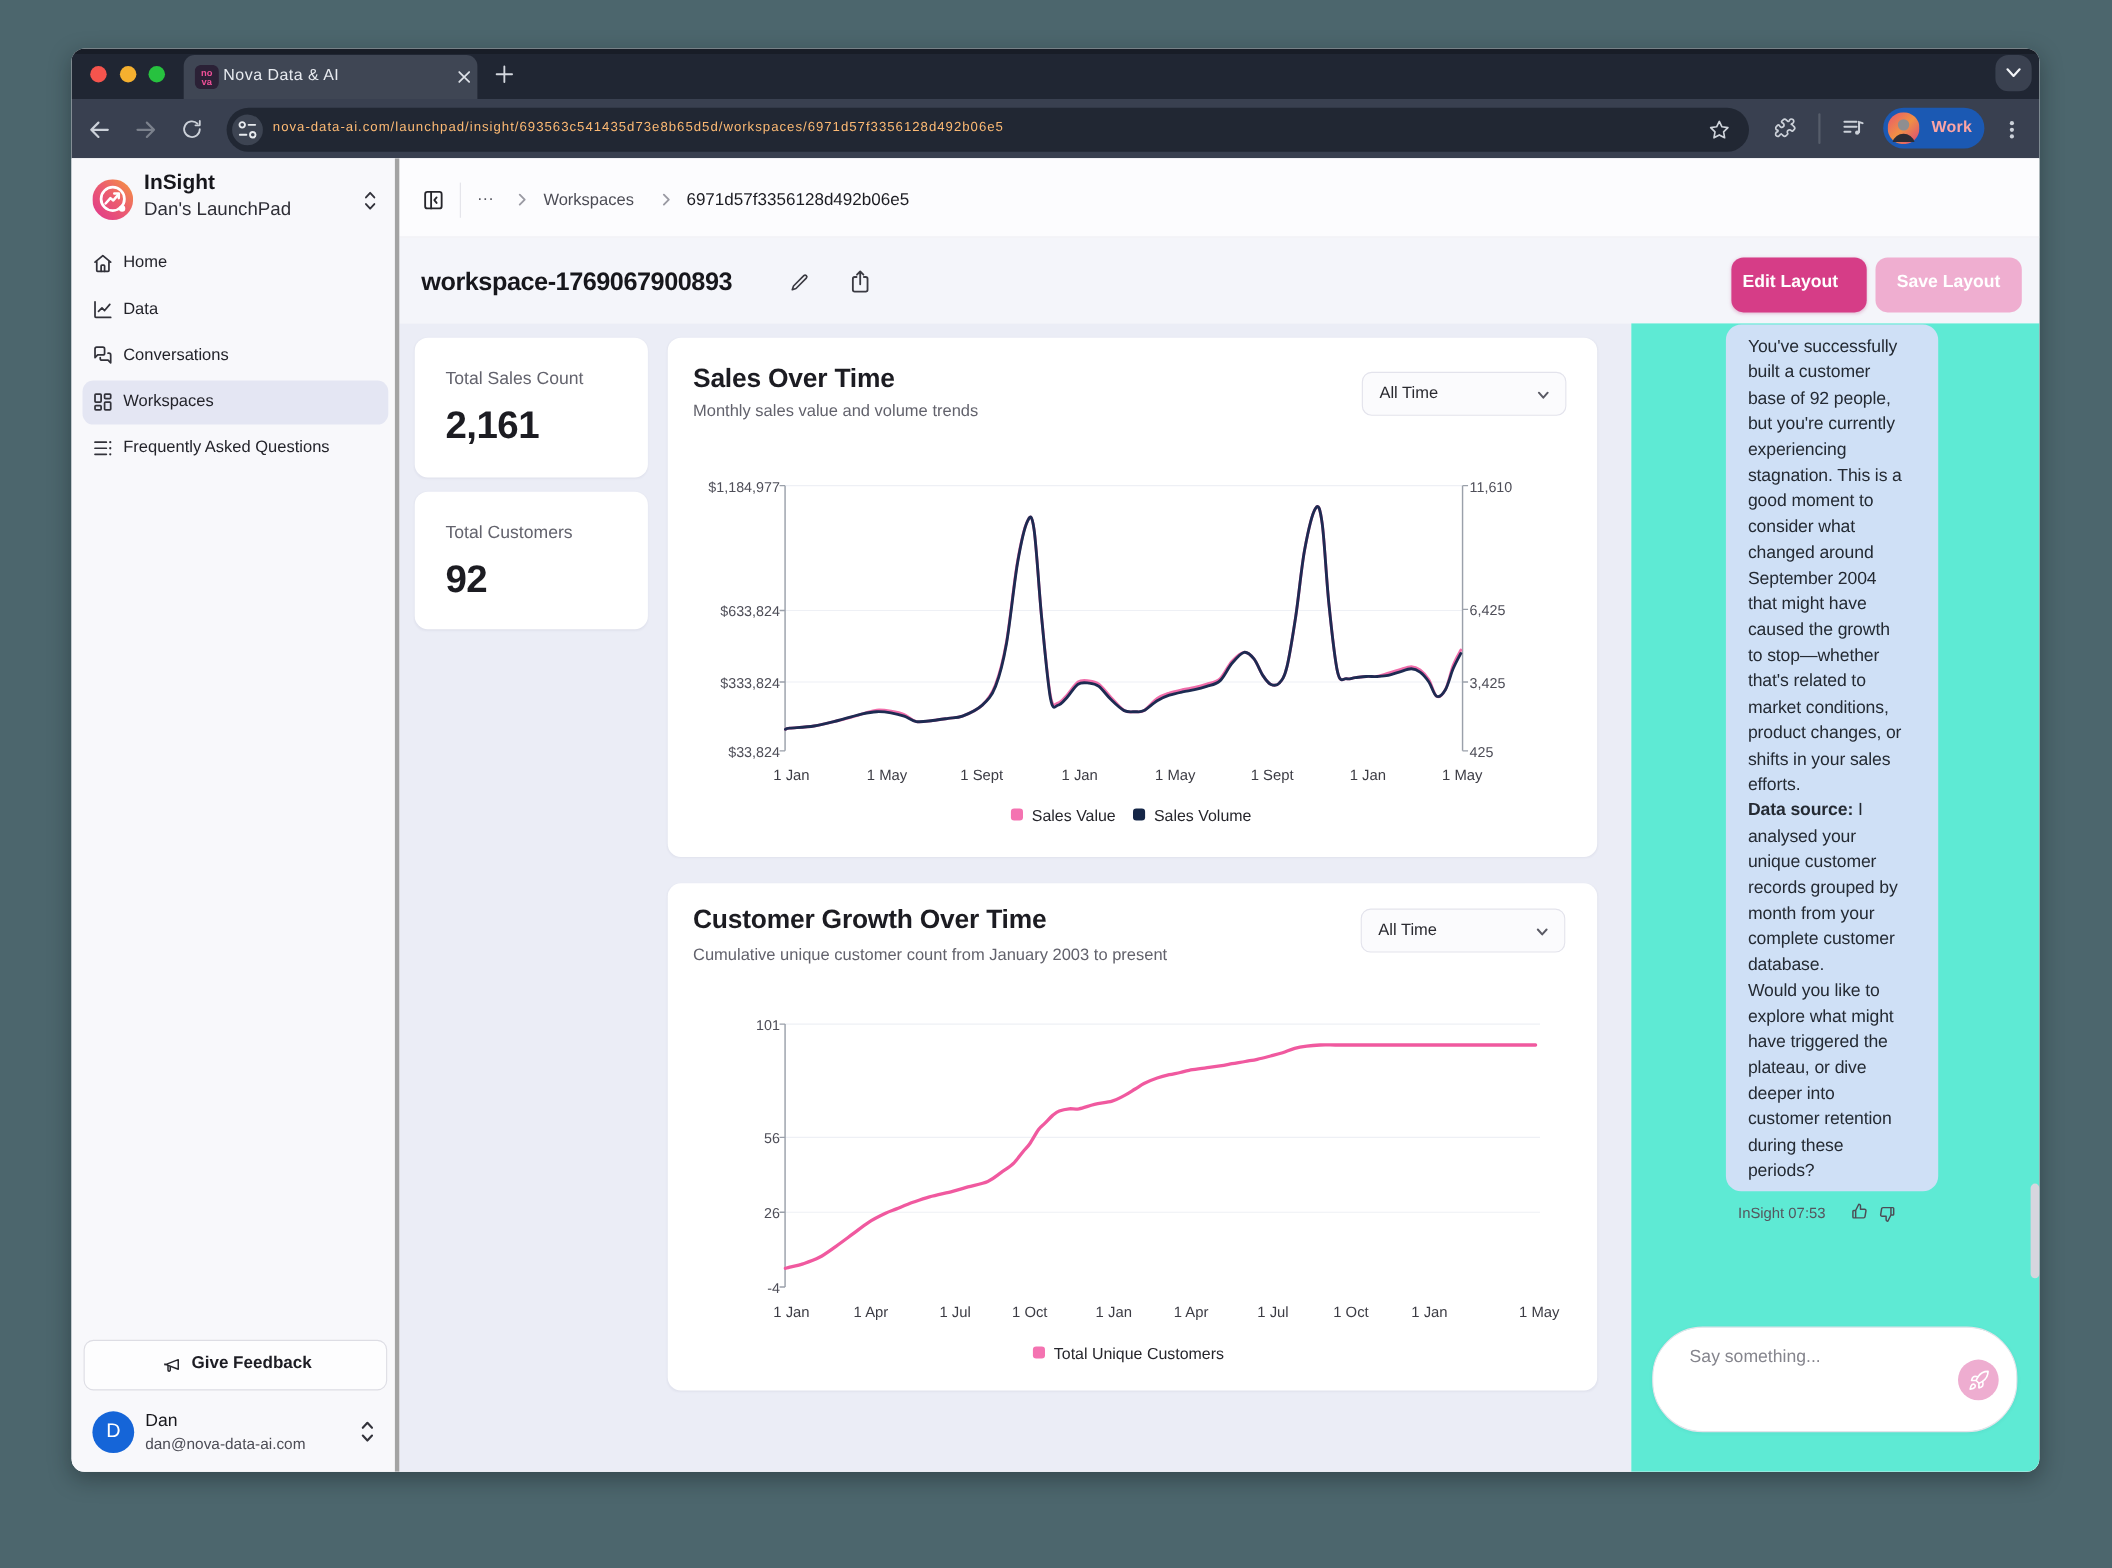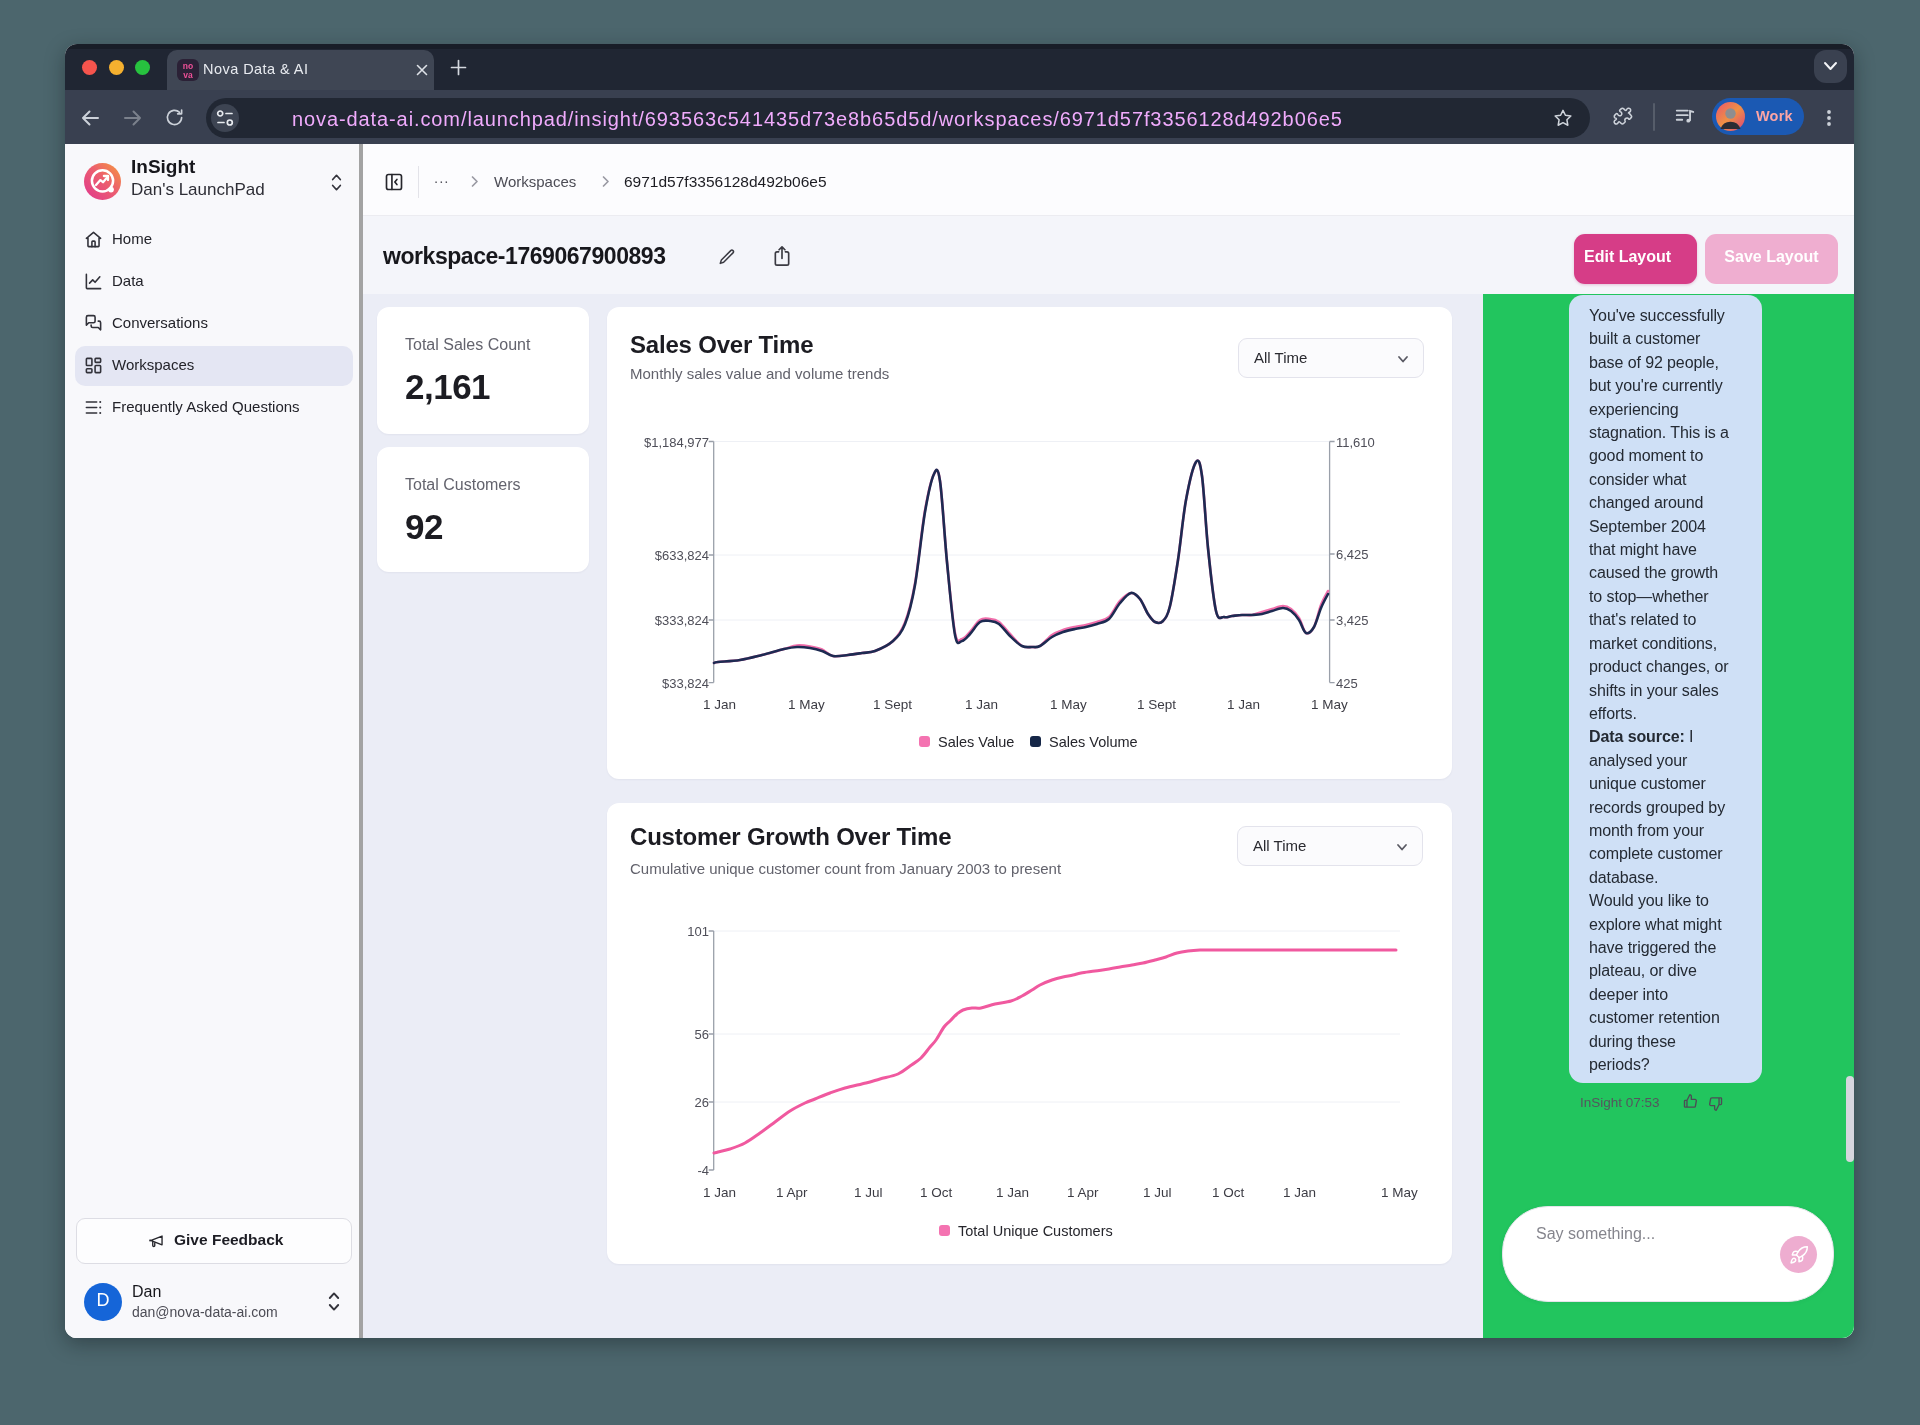--- a/index.html
+++ b/index.html
@@ -12,31 +12,31 @@
   #tabstrip { position:absolute; left:0; top:0; width:100%; height:46px;
     background:linear-gradient(#181d27 0px, #181d27 5px, #202633 5px); }
   #toolbar { position:absolute; left:0; top:46px; width:100%; height:54px; background:#394050; }
   .tl { position:absolute; top:16px; width:15px; height:15px; border-radius:50%; }
   #tab { position:absolute; left:102px; top:6px; width:267px; height:40px; background:#3f4654;
          border-radius:10px 10px 0 0; }
   #tab .title { position:absolute; left:36px; top:11px; font-size:14.5px; color:#e8ebf0; letter-spacing:.45px; }
   #urlpill { position:absolute; left:141px; top:8px; width:1384px; height:40px; border-radius:20px; background:#212733; }
   #tunecirc { position:absolute; left:5px; top:6px; width:28px; height:28px; border-radius:50%; background:#3d4452; }
   .chromeicon { position:absolute; }
-  #urltext { position:absolute; left:42px; top:10px; font-size:20px; color:#f0abfc; letter-spacing:.9px;margin-left:44px; }
+  #urltext { position:absolute; left:42px; top:10px; font-size:12px; color:#fdba74; letter-spacing:.9px; }
   #workchip { position:absolute; left:1647px; top:8px; width:92px; height:37px; border-radius:19px; background:#1b59b3; }
   #workchip span { position:absolute; left:44px; top:10px; color:#fca5a5; font-size:14.5px; font-weight:700; letter-spacing:.2px; }
   #chevbtn { position:absolute; left:1749px; top:6px; width:33px; height:33px; border-radius:12px; background:#3a4150; }
   
   #app { position:absolute; left:0; top:100px; width:1789px; height:1194px; background:#fcfcfe; }
   #sidebar { position:absolute; left:0; top:0; width:298px; height:1194px; background:#f8f8fb; border-right:4px solid #a3a3a3; }
   #rowcrumb { position:absolute; left:298px; top:0; width:1491px; height:72px; background:#fcfcfe; border-bottom:1px solid #ececf1; }
   #rowhead { position:absolute; left:298px; top:72px; width:1491px; height:78px; background:#f4f5fa; }
   #mainbg { position:absolute; left:298px; top:150px; width:1120px; height:1044px; background:#ebedf6; }
-  #chatpanel { position:absolute; left:1418px; top:150px; width:371px; height:1044px; background:#22c55e; }
+  #chatpanel { position:absolute; left:1418px; top:150px; width:371px; height:1044px; background:#5eead4; }
   .card { position:absolute; background:#fff; border-radius:12px; box-shadow:0 1px 2px rgba(40,40,80,.05); }
   .navitem { position:absolute; left:10px; width:278px; height:40px; border-radius:10px; }
   .navitem .nt { position:absolute; left:37px; top:10px; font-size:15px; color:#23232a; }
   .navitem svg { position:absolute; left:9px; top:10px; }
   .sel { position:absolute; background:#fbfbfd; border:1px solid #e3e3ec; border-radius:9px; width:186px; height:40px; }
   .sel .st { position:absolute; left:15px; top:10px; font-size:15px; color:#2a2a30; }
   .sel svg { position:absolute; right:13px; top:13px; }
   .charttitle { position:absolute; font-size:24px; font-weight:700; color:#1c1c22; letter-spacing:-.2px; }
   .chartsub { position:absolute; font-size:15px; color:#62626c; }
   .axlab { position:absolute; font-size:13px; color:#4e4e58; }

